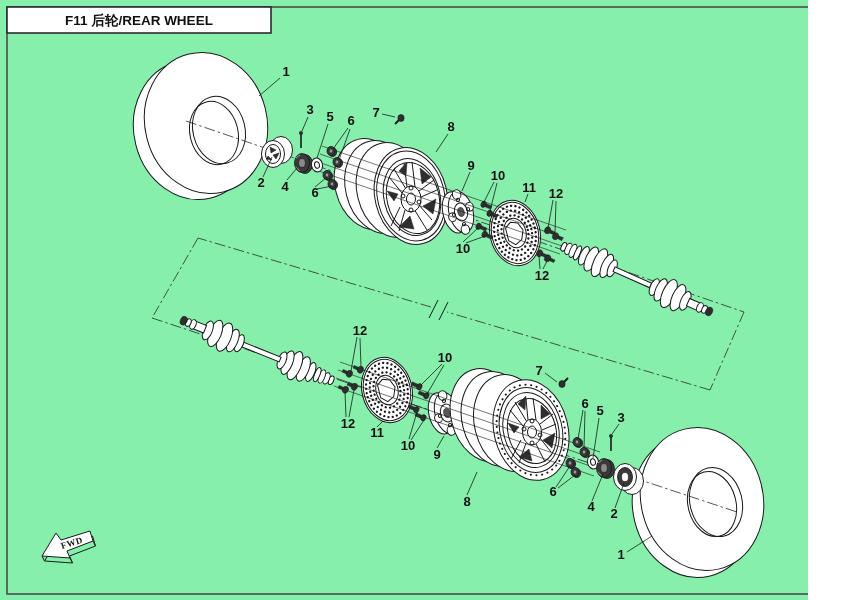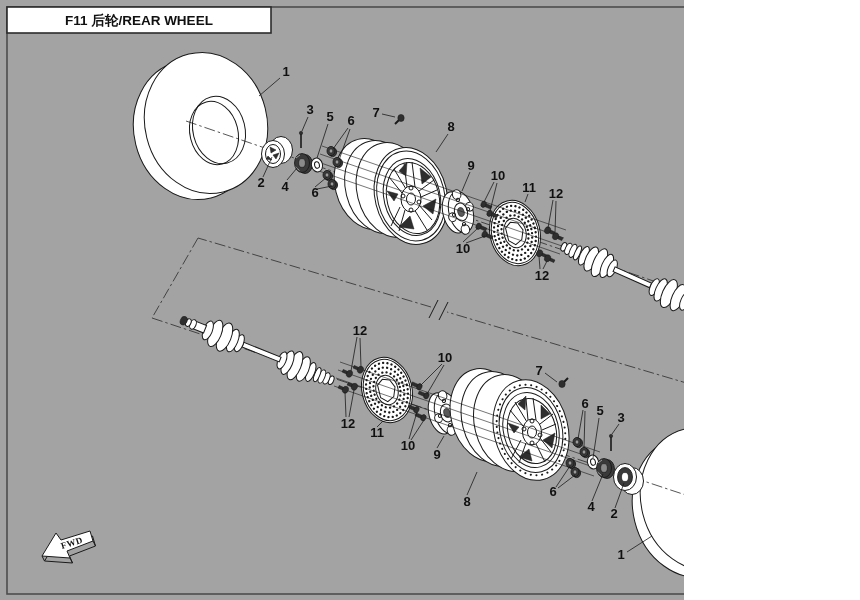--- a/index.html
+++ b/index.html
@@ -1,16 +1,16 @@
 <!DOCTYPE html>
 <html><head>
 <meta charset="utf-8">
 <style>
   html,body{margin:0;padding:0;background:#fff;}
-  #stage{position:relative;width:684px;height:600px;background:#a3a3a3;overflow:hidden;
+  #stage{position:relative;width:808px;height:600px;background:#86efac;overflow:hidden;
          font-family:"Liberation Sans",sans-serif;}
   svg{display:block;}
   .ln  {fill:none;stroke:#1a1a1a;stroke-width:1;}
   .lnw {fill:#ffffff;stroke:#1a1a1a;stroke-width:1;}
   .thin{fill:none;stroke:#1a1a1a;stroke-width:0.6;}
   .leader{fill:none;stroke:#1a1a1a;stroke-width:0.8;}
   .cl  {fill:none;stroke:#2b2b2b;stroke-width:0.8;stroke-dasharray:11 3 2.5 3;}
   .dk  {fill:#2e2e2e;stroke:#1a1a1a;stroke-width:0.5;}
   .dk2 {fill:#5a5a5a;stroke:#1a1a1a;stroke-width:0.6;}
   .gry {fill:#3a3a3a;stroke:#141414;stroke-width:0.8;}

